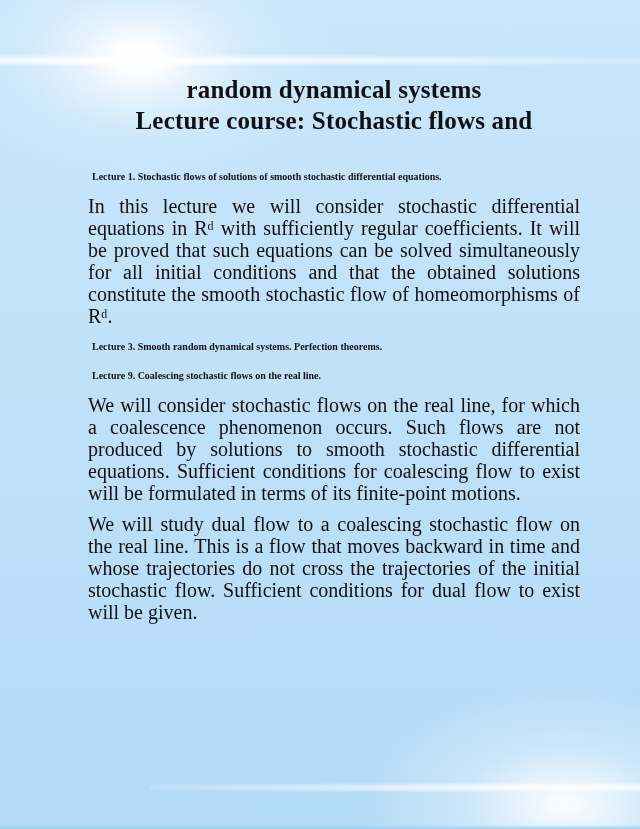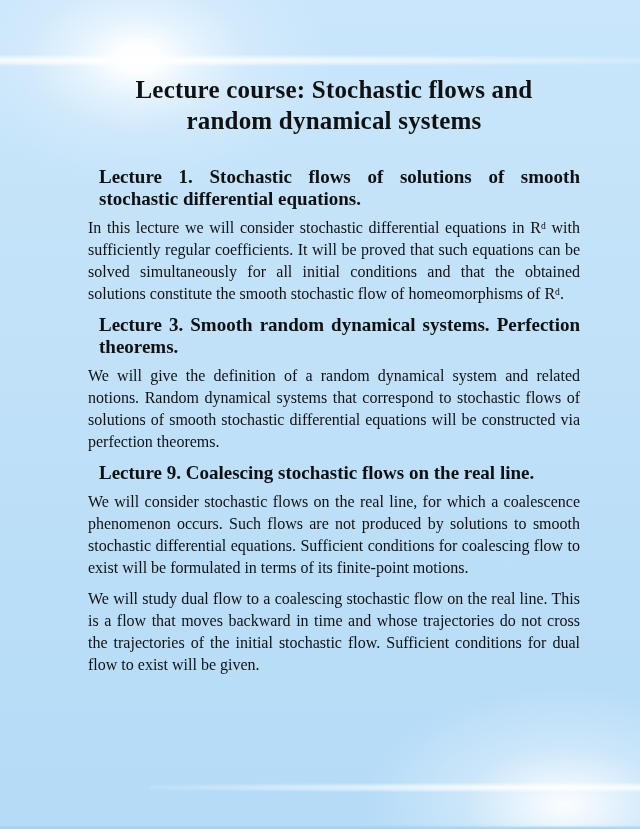--- a/index.html
+++ b/index.html
@@ -79,61 +79,60 @@
   .title {
     margin: 0 0 30px 0;
     font-size: 25px;
     font-weight: bold;
     line-height: 31px;
     text-align: center;
     letter-spacing: 0.2px;
   }
   .title .line { display: block; }
   .section h2 {
-    margin: 0 0 7px 11px;
-    font-size: 19px;
+    margin: 0 0 7px 4px;
+    font-size: 10px;
     font-weight: bold;
     line-height: 22px;
     text-align: justify;
   }
   .section p {
     margin: 0 0 9px 0;
-    font-size: 16px;
+    font-size: 20px;
     font-weight: normal;
     line-height: 22px;
     text-align: justify;
   }
   .section:last-child p { margin-bottom: 0; }
 </style>
 </head>
 <body>
 
 <div class="page">
 
   <div class="flare flare-tl"></div>
   <div class="streak streak-tl"></div>
   <div class="flare flare-br"></div>
   <div class="streak streak-br"></div>
   <div class="bottom-edge"></div>
 
   <div class="content">
 
     <h1 class="title">
+      <span class="line">random dynamical systems</span>
       <span class="line">Lecture course: Stochastic flows and</span>
-      <span class="line">random dynamical systems</span>
     </h1>
 
     <div class="section">
       <h2>Lecture 1. Stochastic flows of solutions of smooth stochastic differential equations.</h2>
       <p>In this lecture we will consider stochastic differential equations in Rᵈ with sufficiently regular coefficients. It will be proved that such equations can be solved simultaneously for all initial conditions and that the obtained solutions constitute the smooth stochastic flow of homeomorphisms of Rᵈ.</p>
     </div>
 
     <div class="section">
       <h2>Lecture 3. Smooth random dynamical systems. Perfection theorems.</h2>
-      <p>We will give the definition of a random dynamical system and related notions. Random dynamical systems that correspond to stochastic flows of solutions of smooth stochastic differential equations will be constructed via perfection theorems.</p>
     </div>
 
     <div class="section">
       <h2>Lecture 9. Coalescing stochastic flows on the real line.</h2>
       <p>We will consider stochastic flows on the real line, for which a coalescence phenomenon occurs. Such flows are not produced by solutions to smooth stochastic differential equations. Sufficient conditions for coalescing flow to exist will be formulated in terms of its finite-point motions.</p>
     </div>
 
     <div class="section">
       <p>We will study dual flow to a coalescing stochastic flow on the real line. This is a flow that moves backward in time and whose trajectories do not cross the trajectories of the initial stochastic flow. Sufficient conditions for dual flow to exist will be given.</p>
     </div>

